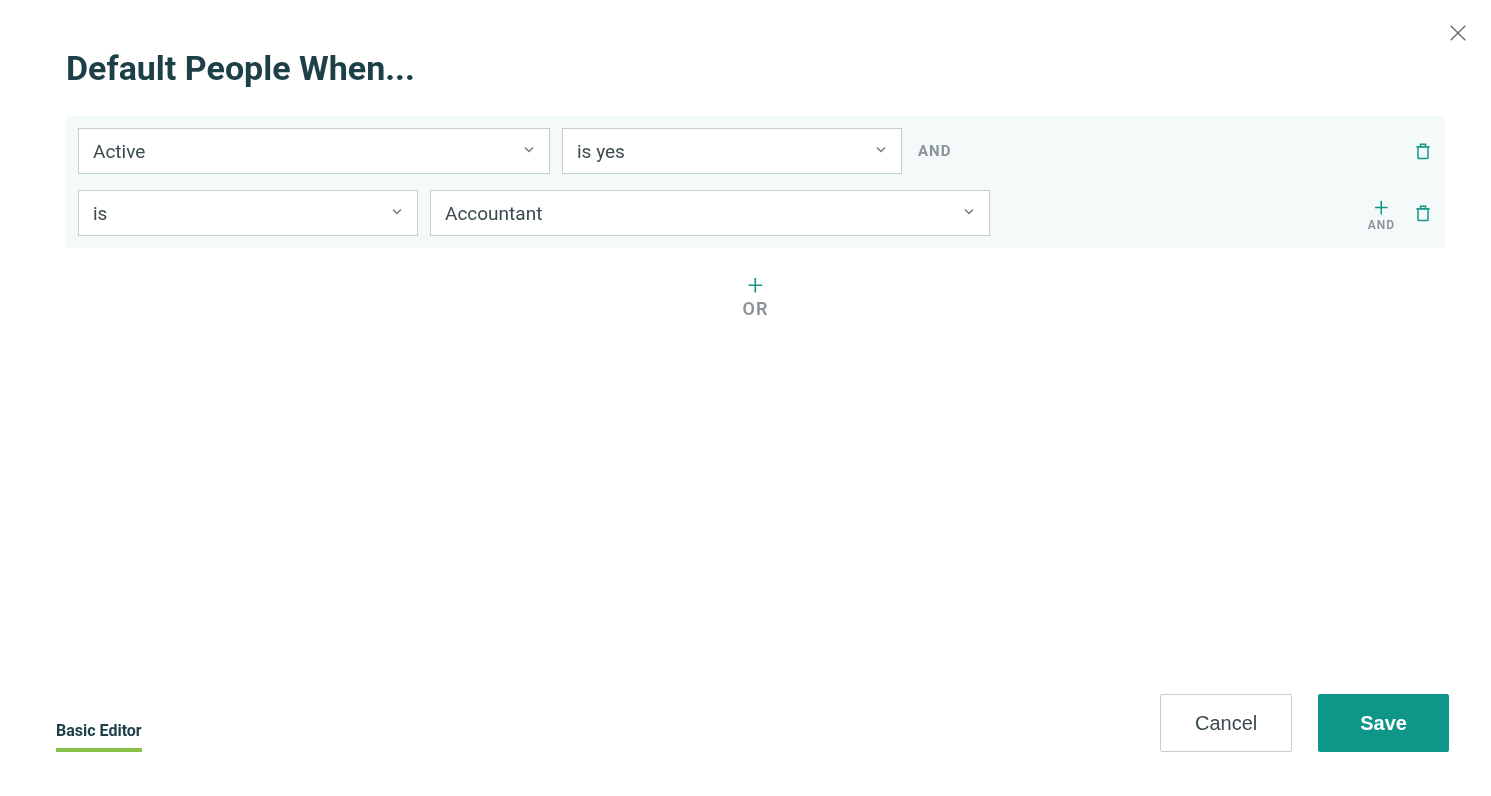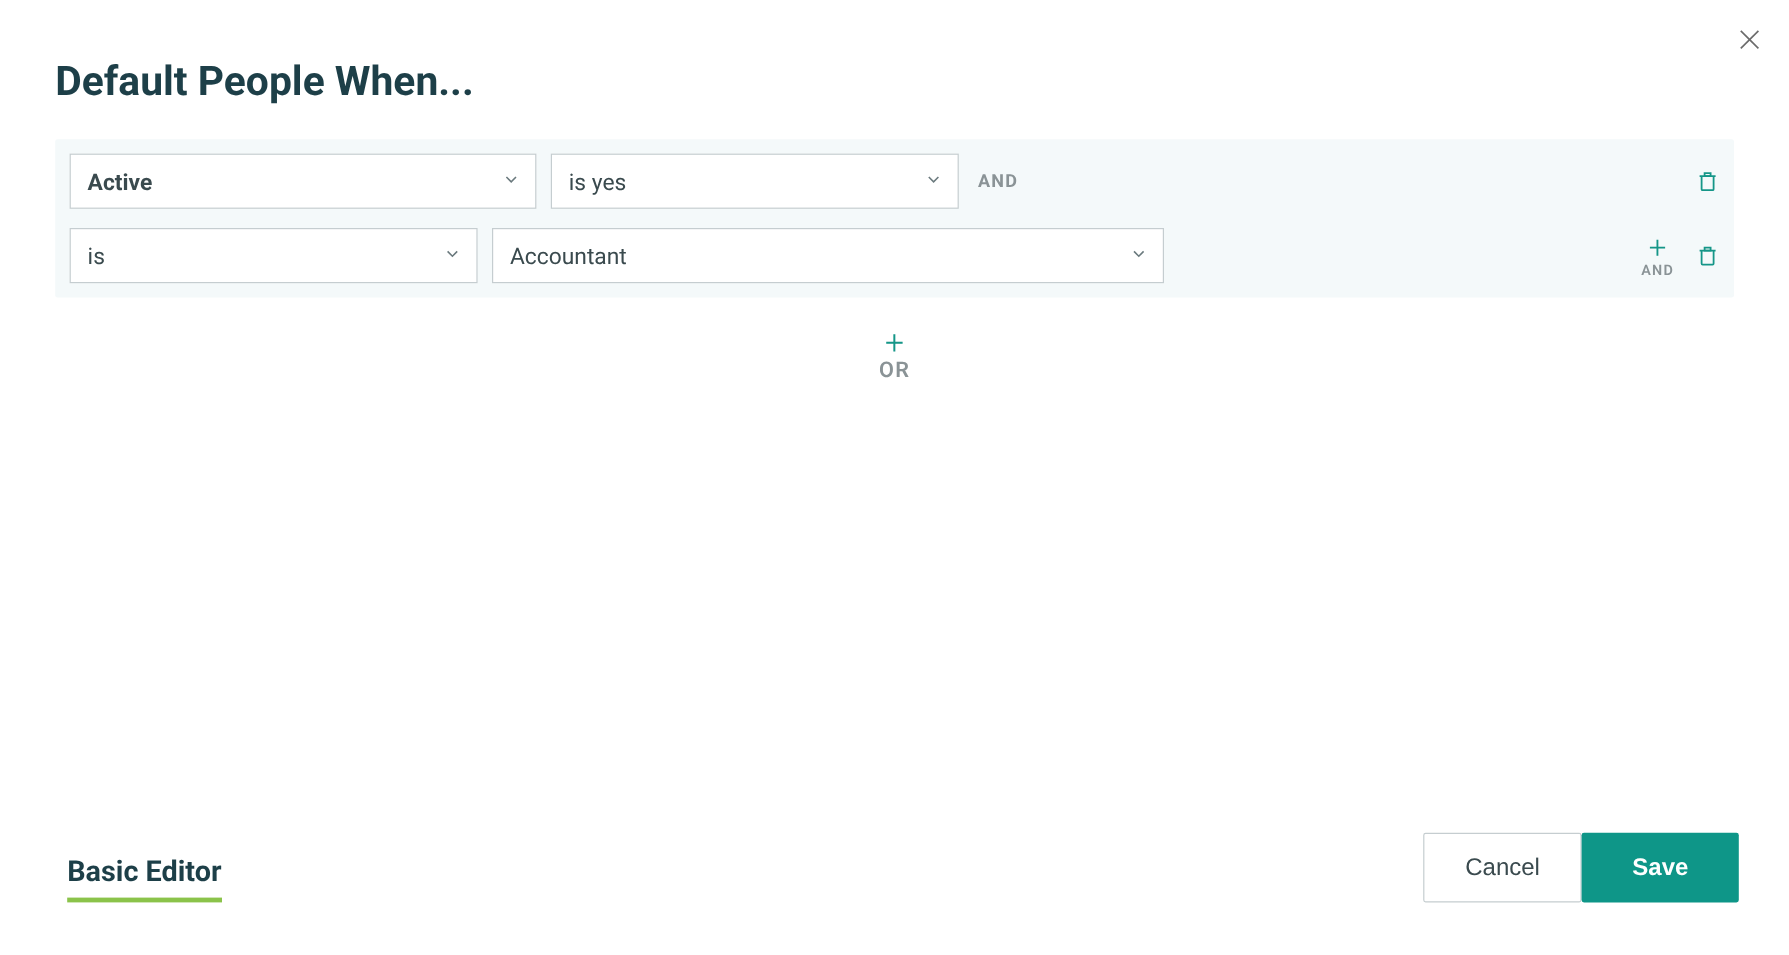--- a/index.html
+++ b/index.html
@@ -17,20 +17,21 @@
     }
     .close-btn {
       position: absolute;
       top: 22px;
       right: 22px;
       cursor: pointer;
       color: #6b6b6b;
     }
     .container {
       padding: 48px 46px 0 46px;
+      margin-left: 20px;
     }
     .page-title {
       font-size: 34px;
       font-weight: 700;
       color: #1d3f48;
       margin-bottom: 28px;
     }
     .filter-group {
       background: #f4f9fa;
       padding: 12px;
@@ -51,22 +52,21 @@
       border: 1px solid #c5cdd0;
       height: 46px;
       display: flex;
       align-items: center;
       padding: 0 14px;
       font-size: 19px;
       color: #3a4a4e;
       cursor: pointer;
     }
     .select-field.field-wide {
-      width: 389px;
-      font-weight: bold;
+      width: 472px;
     }
     .select-field.field-mid {
       width: 340px;
     }
     .select-field.field-value {
       width: 560px;
     }
     .chevron {
       position: absolute;
       right: 12px;
@@ -135,30 +135,31 @@
       position: absolute;
       bottom: 44px;
       left: 0;
       right: 0;
       padding: 0 42px 0 56px;
       display: flex;
       align-items: flex-end;
       justify-content: space-between;
     }
     .basic-editor-link {
-      font-size: 24px;
+      font-size: 16px;
       font-weight: 700;
       color: #1d3f48;
       padding-bottom: 8px;
       border-bottom: 4px solid #8bc34a;
       cursor: pointer;
       display: inline-block;
     }
     .footer-buttons {
       display: flex;
+      gap: 26px;
       align-items: flex-start;
     }
     .btn {
       height: 58px;
       padding: 0 34px;
       font-size: 20px;
       border: none;
       cursor: pointer;
       display: flex;
       align-items: center;

